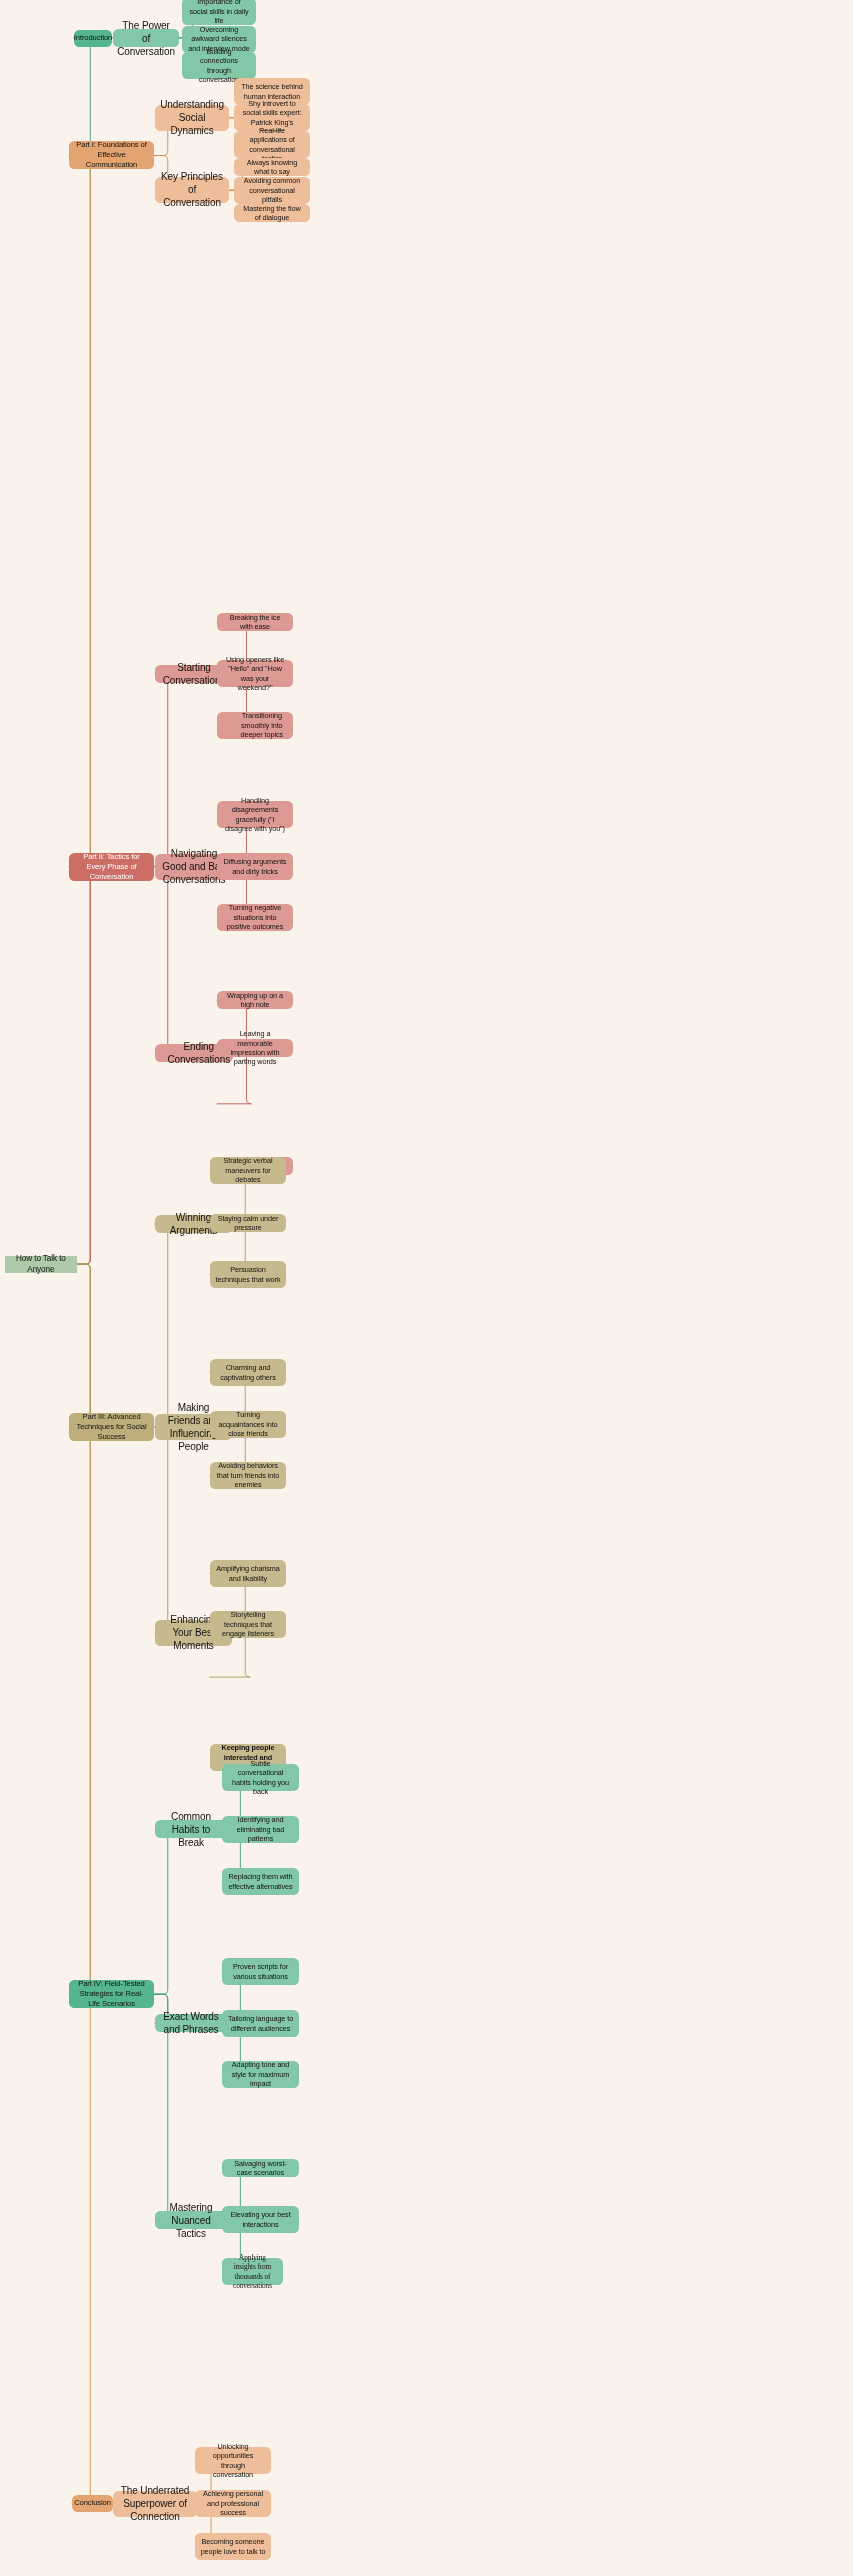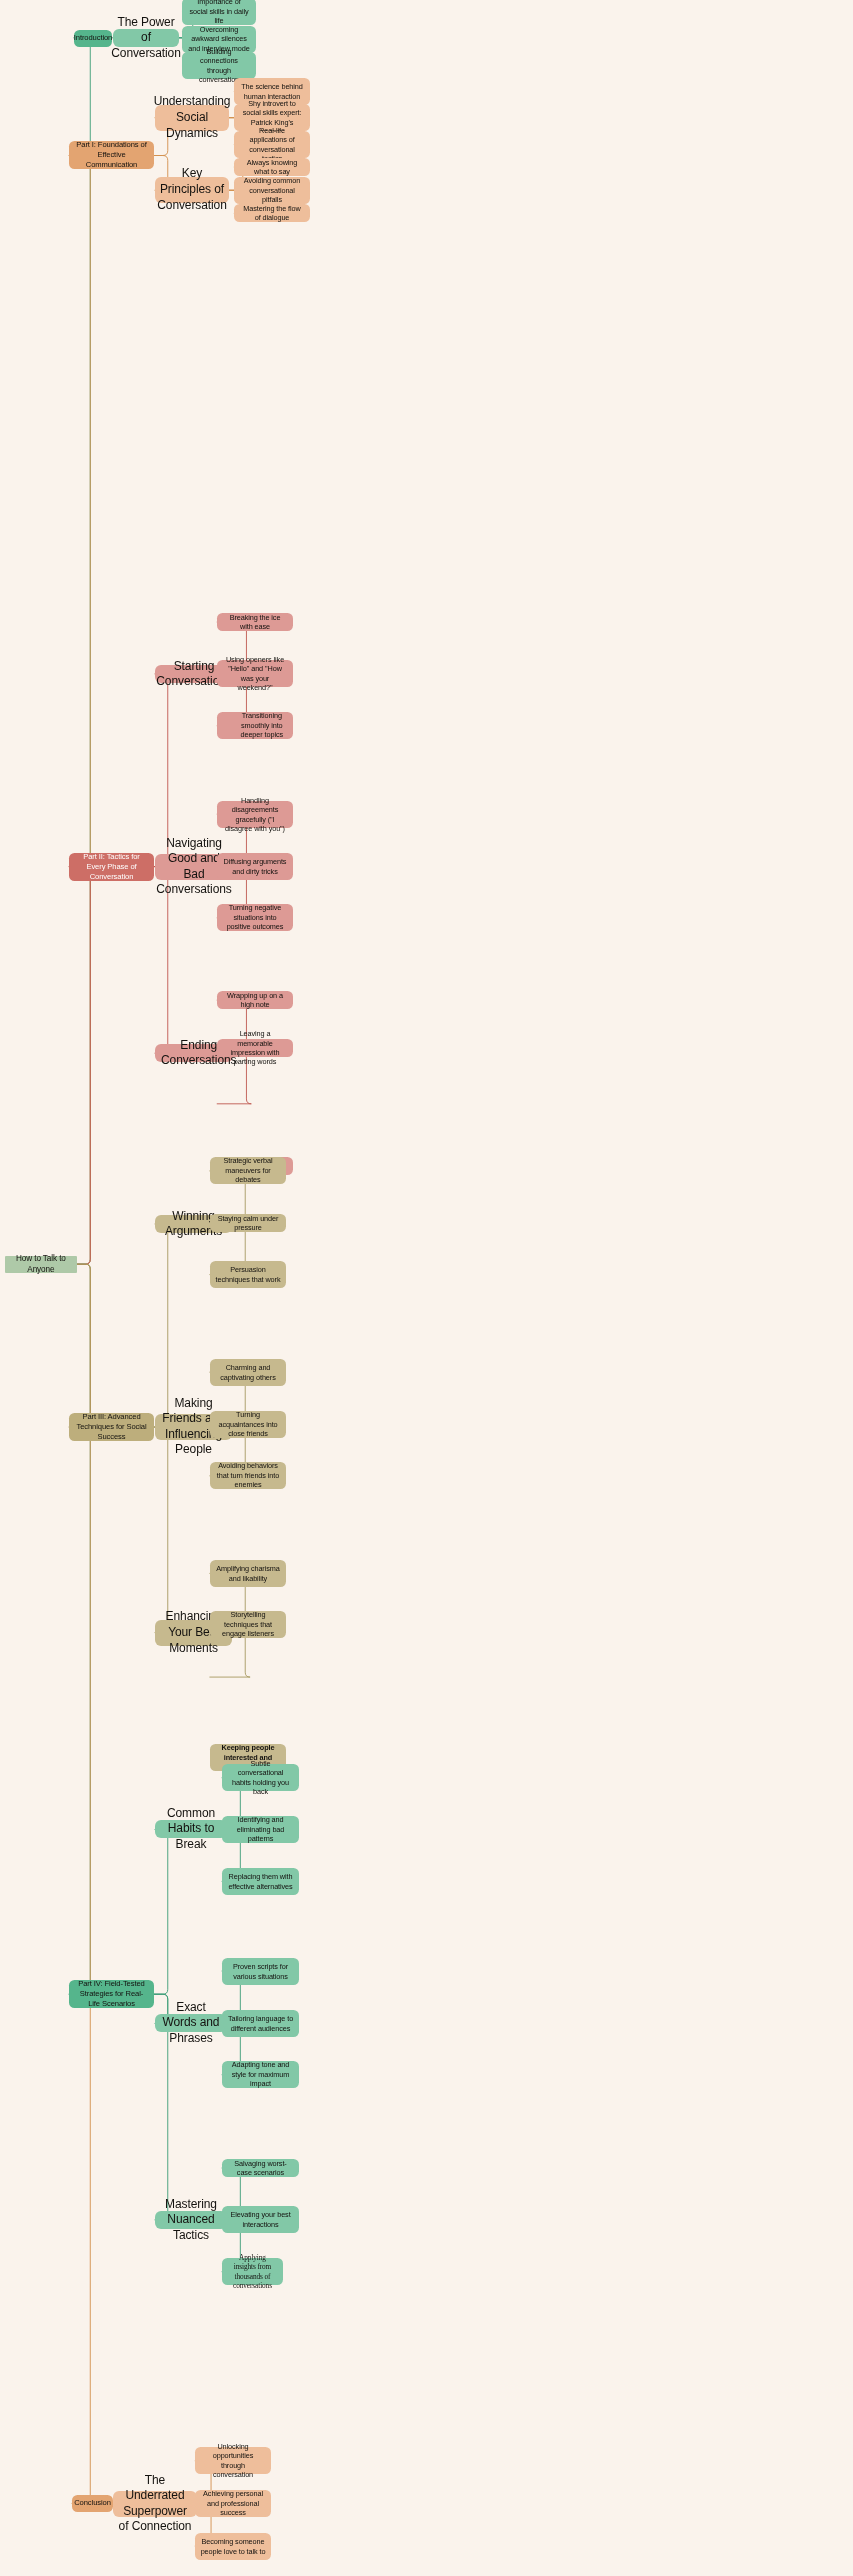--- a/index.html
+++ b/index.html
@@ -41,22 +41,21 @@
     word-wrap: break-word;
   }
   .node.root {
     font-size: 8.2px;
     border-radius: 1px;
   }
   .node.l1 {
     font-size: 7.6px;
   }
   .node.l2 {
-    font-size: 12px;
-    border-radius: 6px;
+    font-size: 10px;
   }
   .node.l3 {
     font-size: 7.3px;
   }
   .node.white-text { color: #ffffff; }
 </style>
 </head>
 <body>
 
 <div id="mindmap-root">

